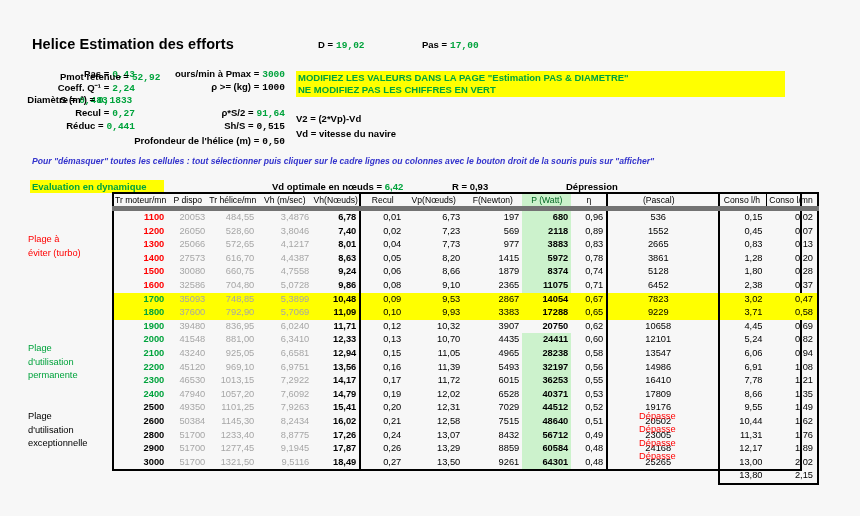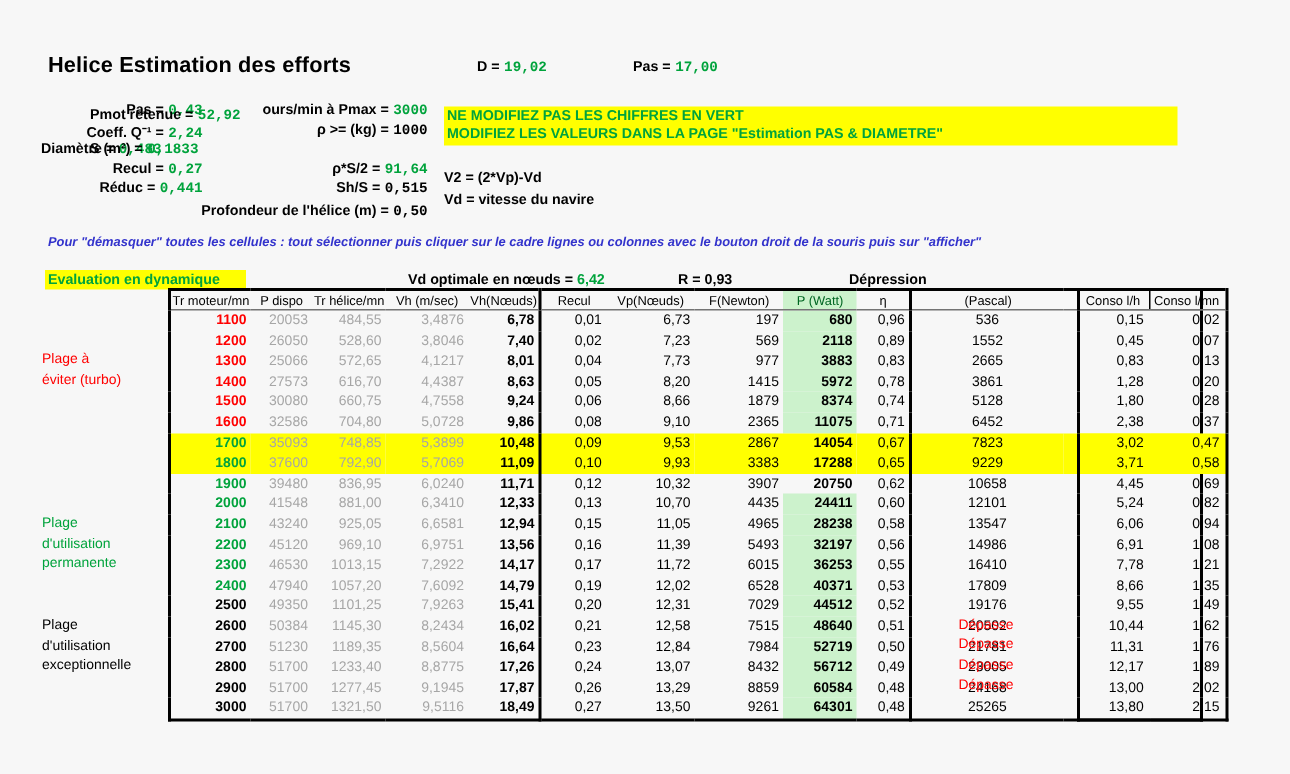--- a/index.html
+++ b/index.html
@@ -39,21 +39,21 @@
     position:absolute;background:#ffff00;color:#00a33c;font-weight:bold;
     font-size:9.5px;padding:1px 2px;white-space:nowrap;
   }
 
   
   table{border-collapse:collapse;font-size:9.3px;}
   .maintbl{position:absolute;left:112px;top:192px;}
   .maintbl td{padding:0 3px 0 2px;height:13.6px;line-height:13.6px;white-space:nowrap;}
   .hdr td{
     font-size:8.6px;text-align:center;padding:0 1px;
-    border-bottom:1px solid #737373;height:12px;line-height:12px;
+    border-bottom:5px solid #737373;height:12px;line-height:12px;
     overflow:hidden;
   }
   .num{text-align:right;}
   .gray{color:#a6a6a6;}
   .bold{font-weight:bold;}
   .greenbg{background:#ccf2cc;}
   .yellowrow td{background:#ffff00 !important;}
   .bl{border-left:2px solid #000;}
   .br{border-right:2px solid #000;}
   .bt{border-top:2px solid #000;}
@@ -110,22 +110,22 @@
       <div class="kv" style="left: 60px; top: 120px; width: 225px; text-align: right;"><span class="lab">Sh/S =</span><span class="val blk">0,515</span></div>
       <div class="kv" style="left: 60px; top: 135px; width: 225px; text-align: right;"><span class="lab">Profondeur de l'hélice (m) =</span><span class="val blk">0,50</span></div>
     </div>
 
   <div id="topright-params">
       <div class="kv" style="left: 318px; top: 39px;"><span class="lab">D =</span><span class="val grn">19,02</span></div>
       <div class="kv" style="left: 422px; top: 39px;"><span class="lab">Pas =</span><span class="val grn">17,00</span></div>
     </div>
 
   <div class="ylwbox" style="left:296px;top:71px;width:485px;">
+    <div>MODIFIEZ LES VALEURS DANS LA PAGE "Estimation PAS &amp; DIAMETRE"</div>
     <div>NE MODIFIEZ PAS LES CHIFFRES EN VERT</div>
-    <div>MODIFIEZ LES VALEURS DANS LA PAGE "Estimation PAS &amp; DIAMETRE"</div>
   </div>
 
   <div class="note" style="left:296px;top:113px;">V2 = (2*Vp)-Vd</div>
   <div class="note" style="left:296px;top:128px;">Vd = vitesse du navire</div>
 
   <div class="italicnote" style="left:32px;top:156px;">Pour "démasquer" toutes les cellules : tout sélectionner puis cliquer sur le cadre lignes ou colonnes avec le bouton droit de la souris puis sur "afficher"</div>
 
   <div class="evaldyn" style="left:30px;top:180px;width:130px;">Evaluation en dynamique</div>
   <div class="note" style="left:272px;top:181px;"><span>Vd optimale en nœuds =</span> <span class="grn">6,42</span></div>
   <div class="note" style="left:452px;top:181px;">R = 0,93</div>
@@ -384,34 +384,20 @@
           <td class="c-vhn num bold br">16,02</td>
           <td class="c-recul num">0,21</td>
           <td class="c-vpn num">12,58</td>
           <td class="c-fn num">7515</td>
           <td class="c-pw num bold greenbg">48640</td>
           <td class="c-eta num br">0,51</td>
           <td class="c-pascal">20502</td>
           <td class="c-pad br"></td>
         </tr>
         <tr>
-          <td class="c-rpm num bold bl blk">2700</td>
-          <td class="c-pdispo num gray">51230</td>
-          <td class="c-trhel num gray">1189,35</td>
-          <td class="c-vhms num gray">8,5604</td>
-          <td class="c-vhn num bold br">16,64</td>
-          <td class="c-recul num">0,23</td>
-          <td class="c-vpn num">12,84</td>
-          <td class="c-fn num">7984</td>
-          <td class="c-pw num bold greenbg">52719</td>
-          <td class="c-eta num br">0,50</td>
-          <td class="c-pascal">21781</td>
-          <td class="c-pad br"></td>
-        </tr>
-        <tr>
           <td class="c-rpm num bold bl blk">2800</td>
           <td class="c-pdispo num gray">51700</td>
           <td class="c-trhel num gray">1233,40</td>
           <td class="c-vhms num gray">8,8775</td>
           <td class="c-vhn num bold br">17,26</td>
           <td class="c-recul num">0,24</td>
           <td class="c-vpn num">13,07</td>
           <td class="c-fn num">8432</td>
           <td class="c-pw num bold greenbg">56712</td>
           <td class="c-eta num br">0,49</td>

